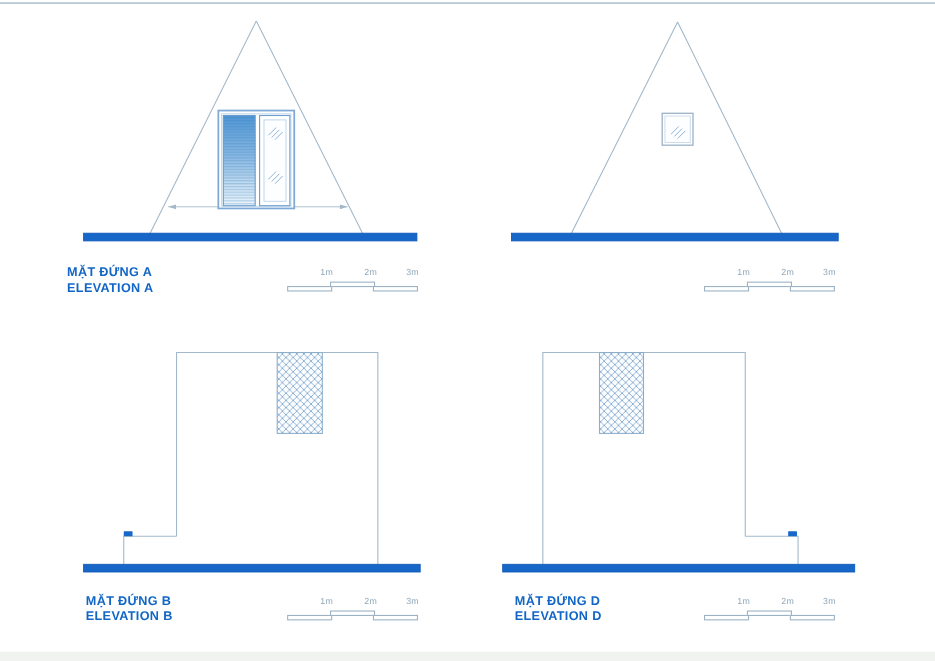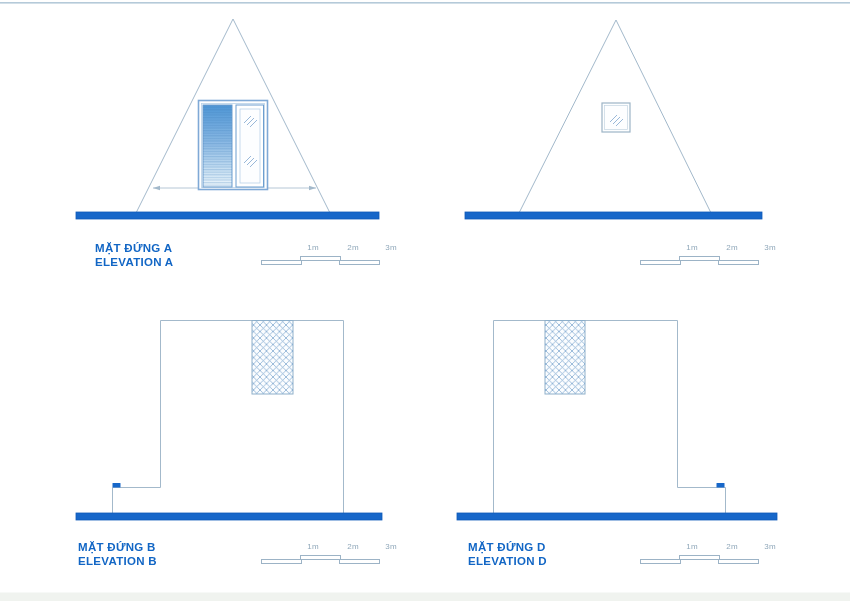--- a/index.html
+++ b/index.html
@@ -2,21 +2,21 @@
 <html><head>
 <meta charset="utf-8">
 <style>
   * { margin:0; padding:0; box-sizing:border-box; }
   html,body { background:#ffffff; }
   body { font-family:"Liberation Sans", sans-serif; }
   .sheet { position:relative; width:850px; height:601px; background:#ffffff; overflow:hidden; }
   .linework { position:absolute; left:0; top:0; }
   .title { position:absolute; color:#1266c5; font-weight:bold; font-size:11.5px; line-height:14px; letter-spacing:0.3px; white-space:nowrap; }
   .scalebar { position:absolute; width:118px; height:24px; }
-  .scalebar .sl { position:absolute; top:0; transform:translateX(-50%); font-size:8px; color:#90a8ba; letter-spacing:0.2px;margin-left:16px; }
+  .scalebar .sl { position:absolute; top:0; transform:translateX(-50%); font-size:8px; color:#90a8ba; letter-spacing:0.2px; }
   .scalebar .bar { position:absolute; left:0; top:13px; width:119px; height:10px; }
   .seg { position:absolute; width:41px; height:5px; background:#ffffff; border:1px solid #9cb3c6; }
   .seg.lo { top:4px; }
   .seg.hi { top:0; }
 </style>
 </head>
 <body>
 
 <div class="sheet">
 
@@ -85,21 +85,21 @@
       <path d="M677.5,487.5 L725.5,487.5 L725.5,513" fill="none" stroke="#a3b9cb" stroke-width="1"></path>
       <g>
         <rect x="545" y="320.5" width="40" height="73.5" fill="#fbfdff" stroke="#8fb0ca" stroke-width="1"></rect>
         <rect x="545" y="320.5" width="40" height="73.5" fill="url(#lattice)" stroke="none"></rect>
       </g>
       <rect x="716.5" y="483" width="8" height="4.5" rx="0.5" fill="#1767c9"></rect>
       <rect x="457" y="513" width="320" height="7" fill="#1767c9" stroke="#0f5ab8" stroke-width="0.8"></rect>
     </g>
   </svg>
 
-  <div class="title" style="left:95px; top:241px">
+  <div class="title" style="left:61px; top:241px">
     <div>MẶT ĐỨNG A</div>
     <div>ELEVATION A</div>
   </div>
   <div class="title" style="left:78px; top:540px">
     <div>MẶT ĐỨNG B</div>
     <div>ELEVATION B</div>
   </div>
   <div class="title" style="left:468px; top:540px">
     <div>MẶT ĐỨNG D</div>
     <div>ELEVATION D</div>

